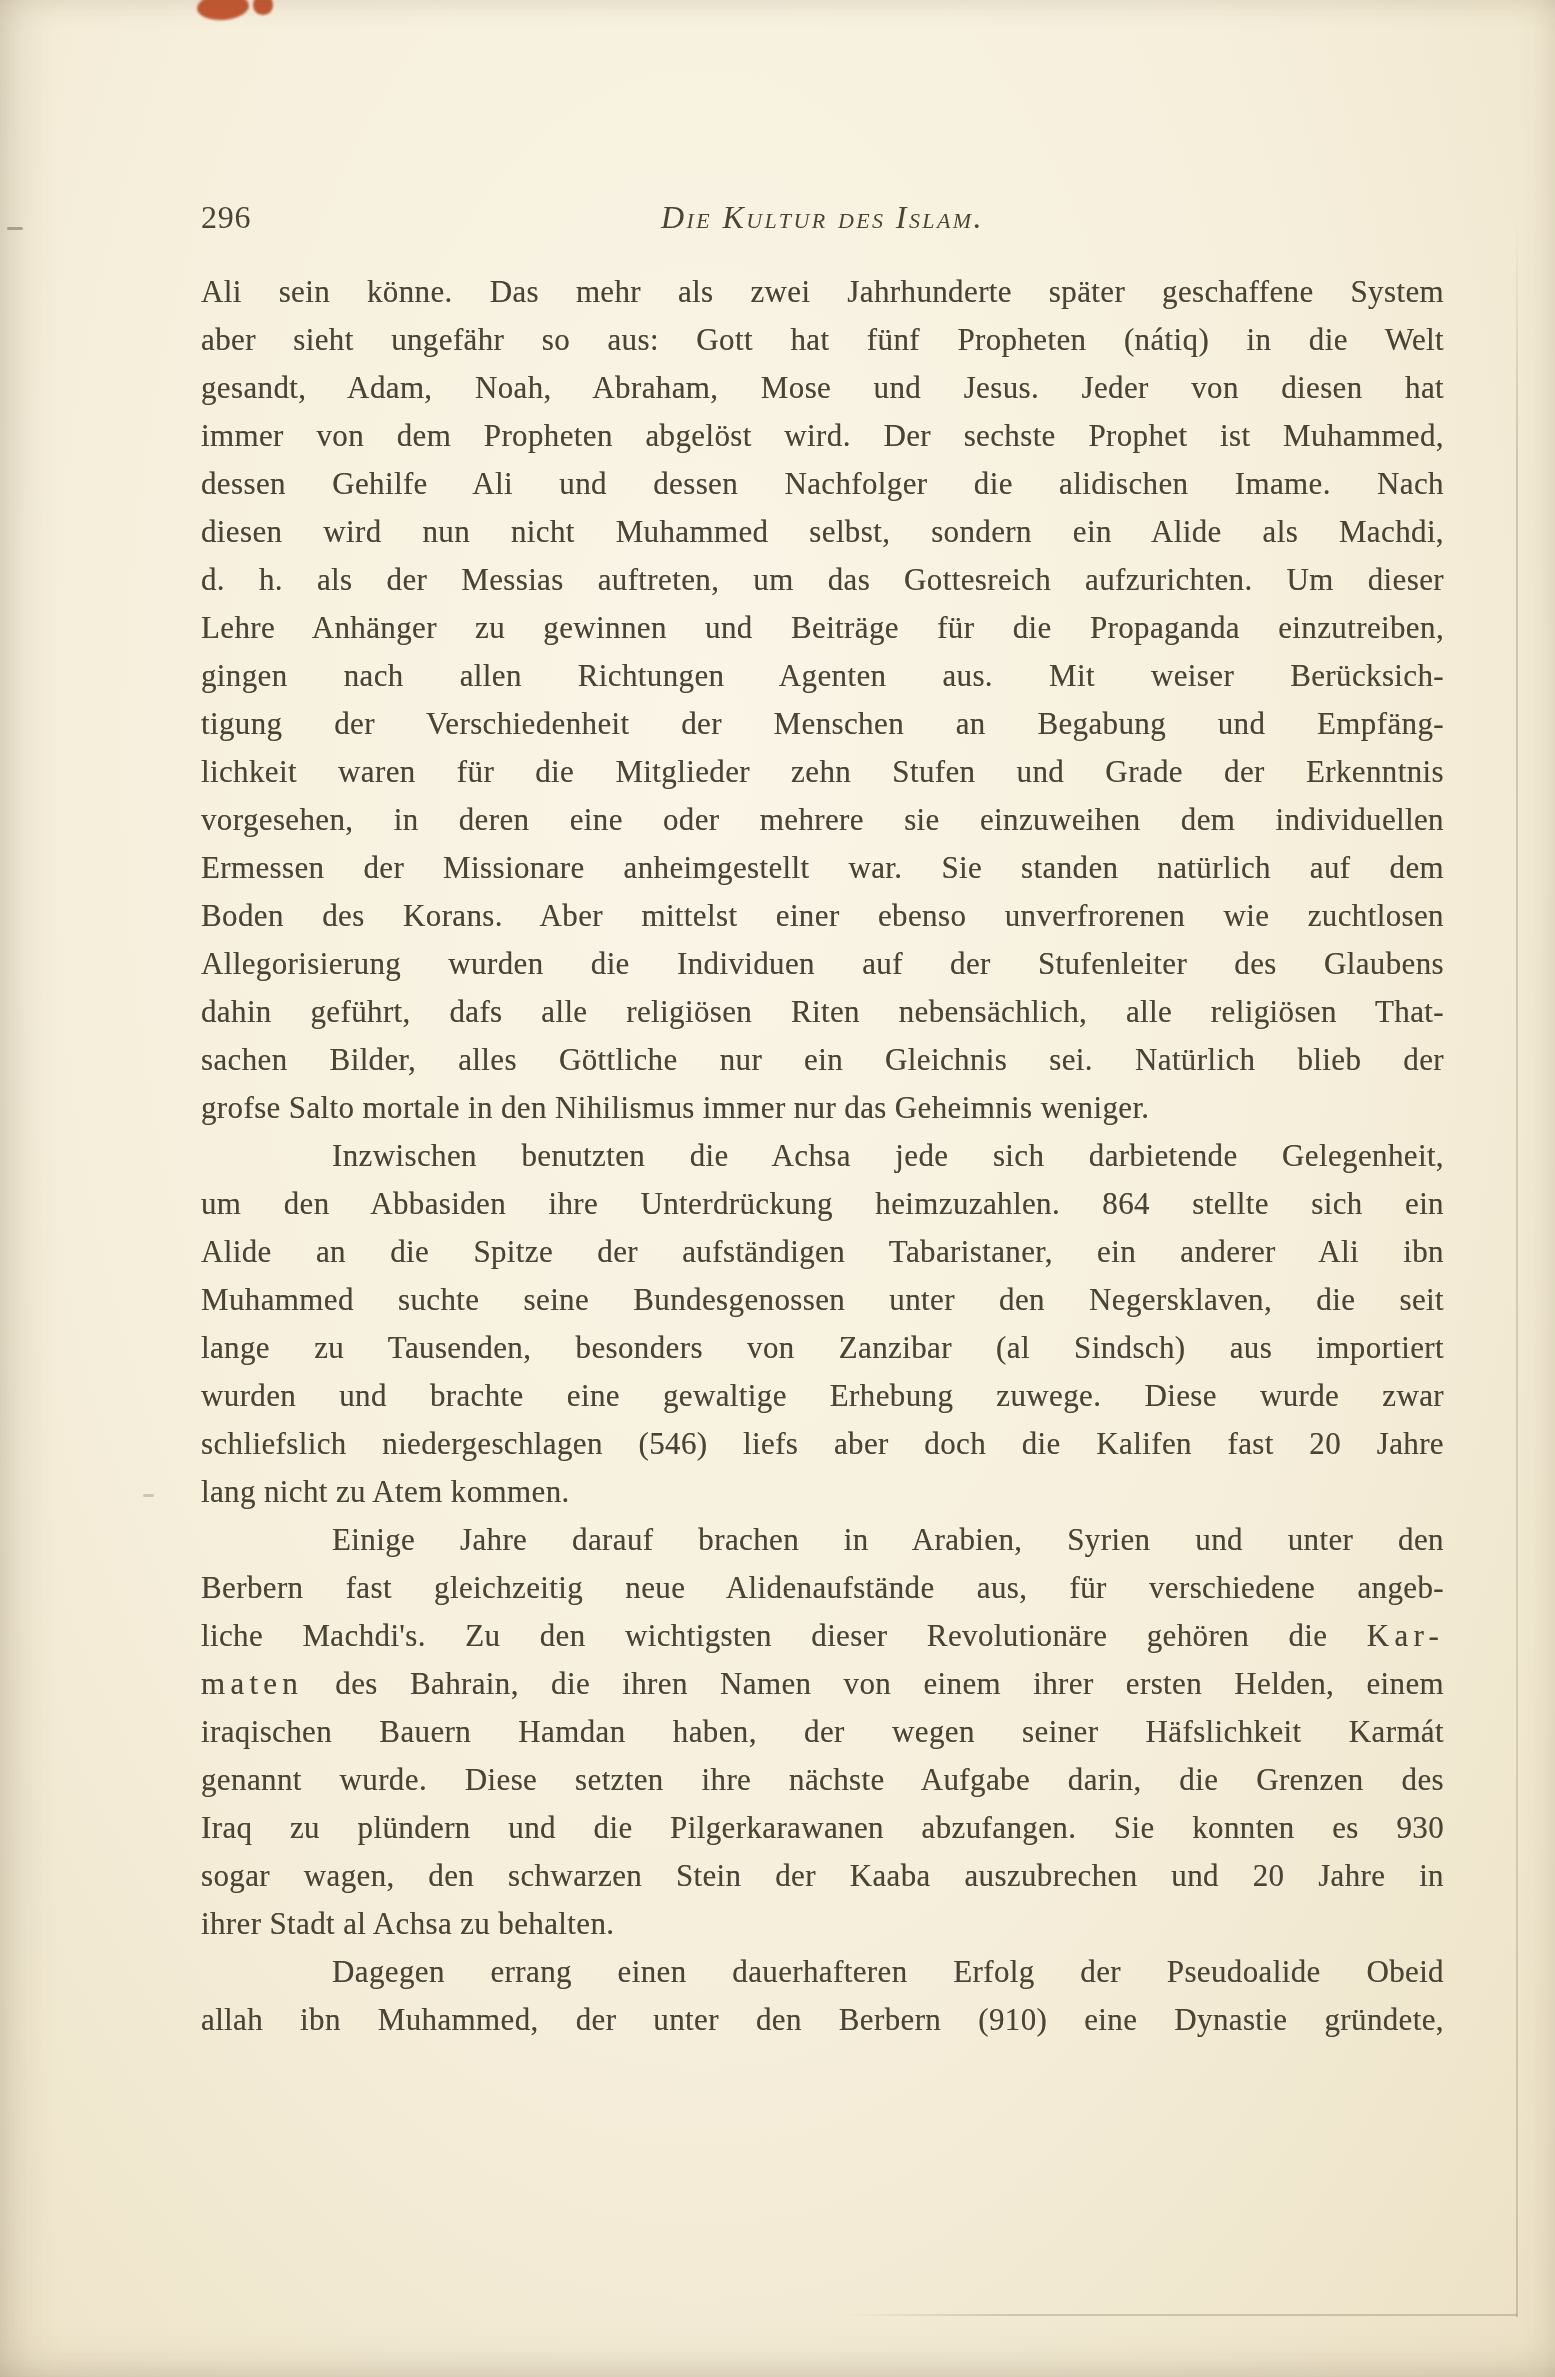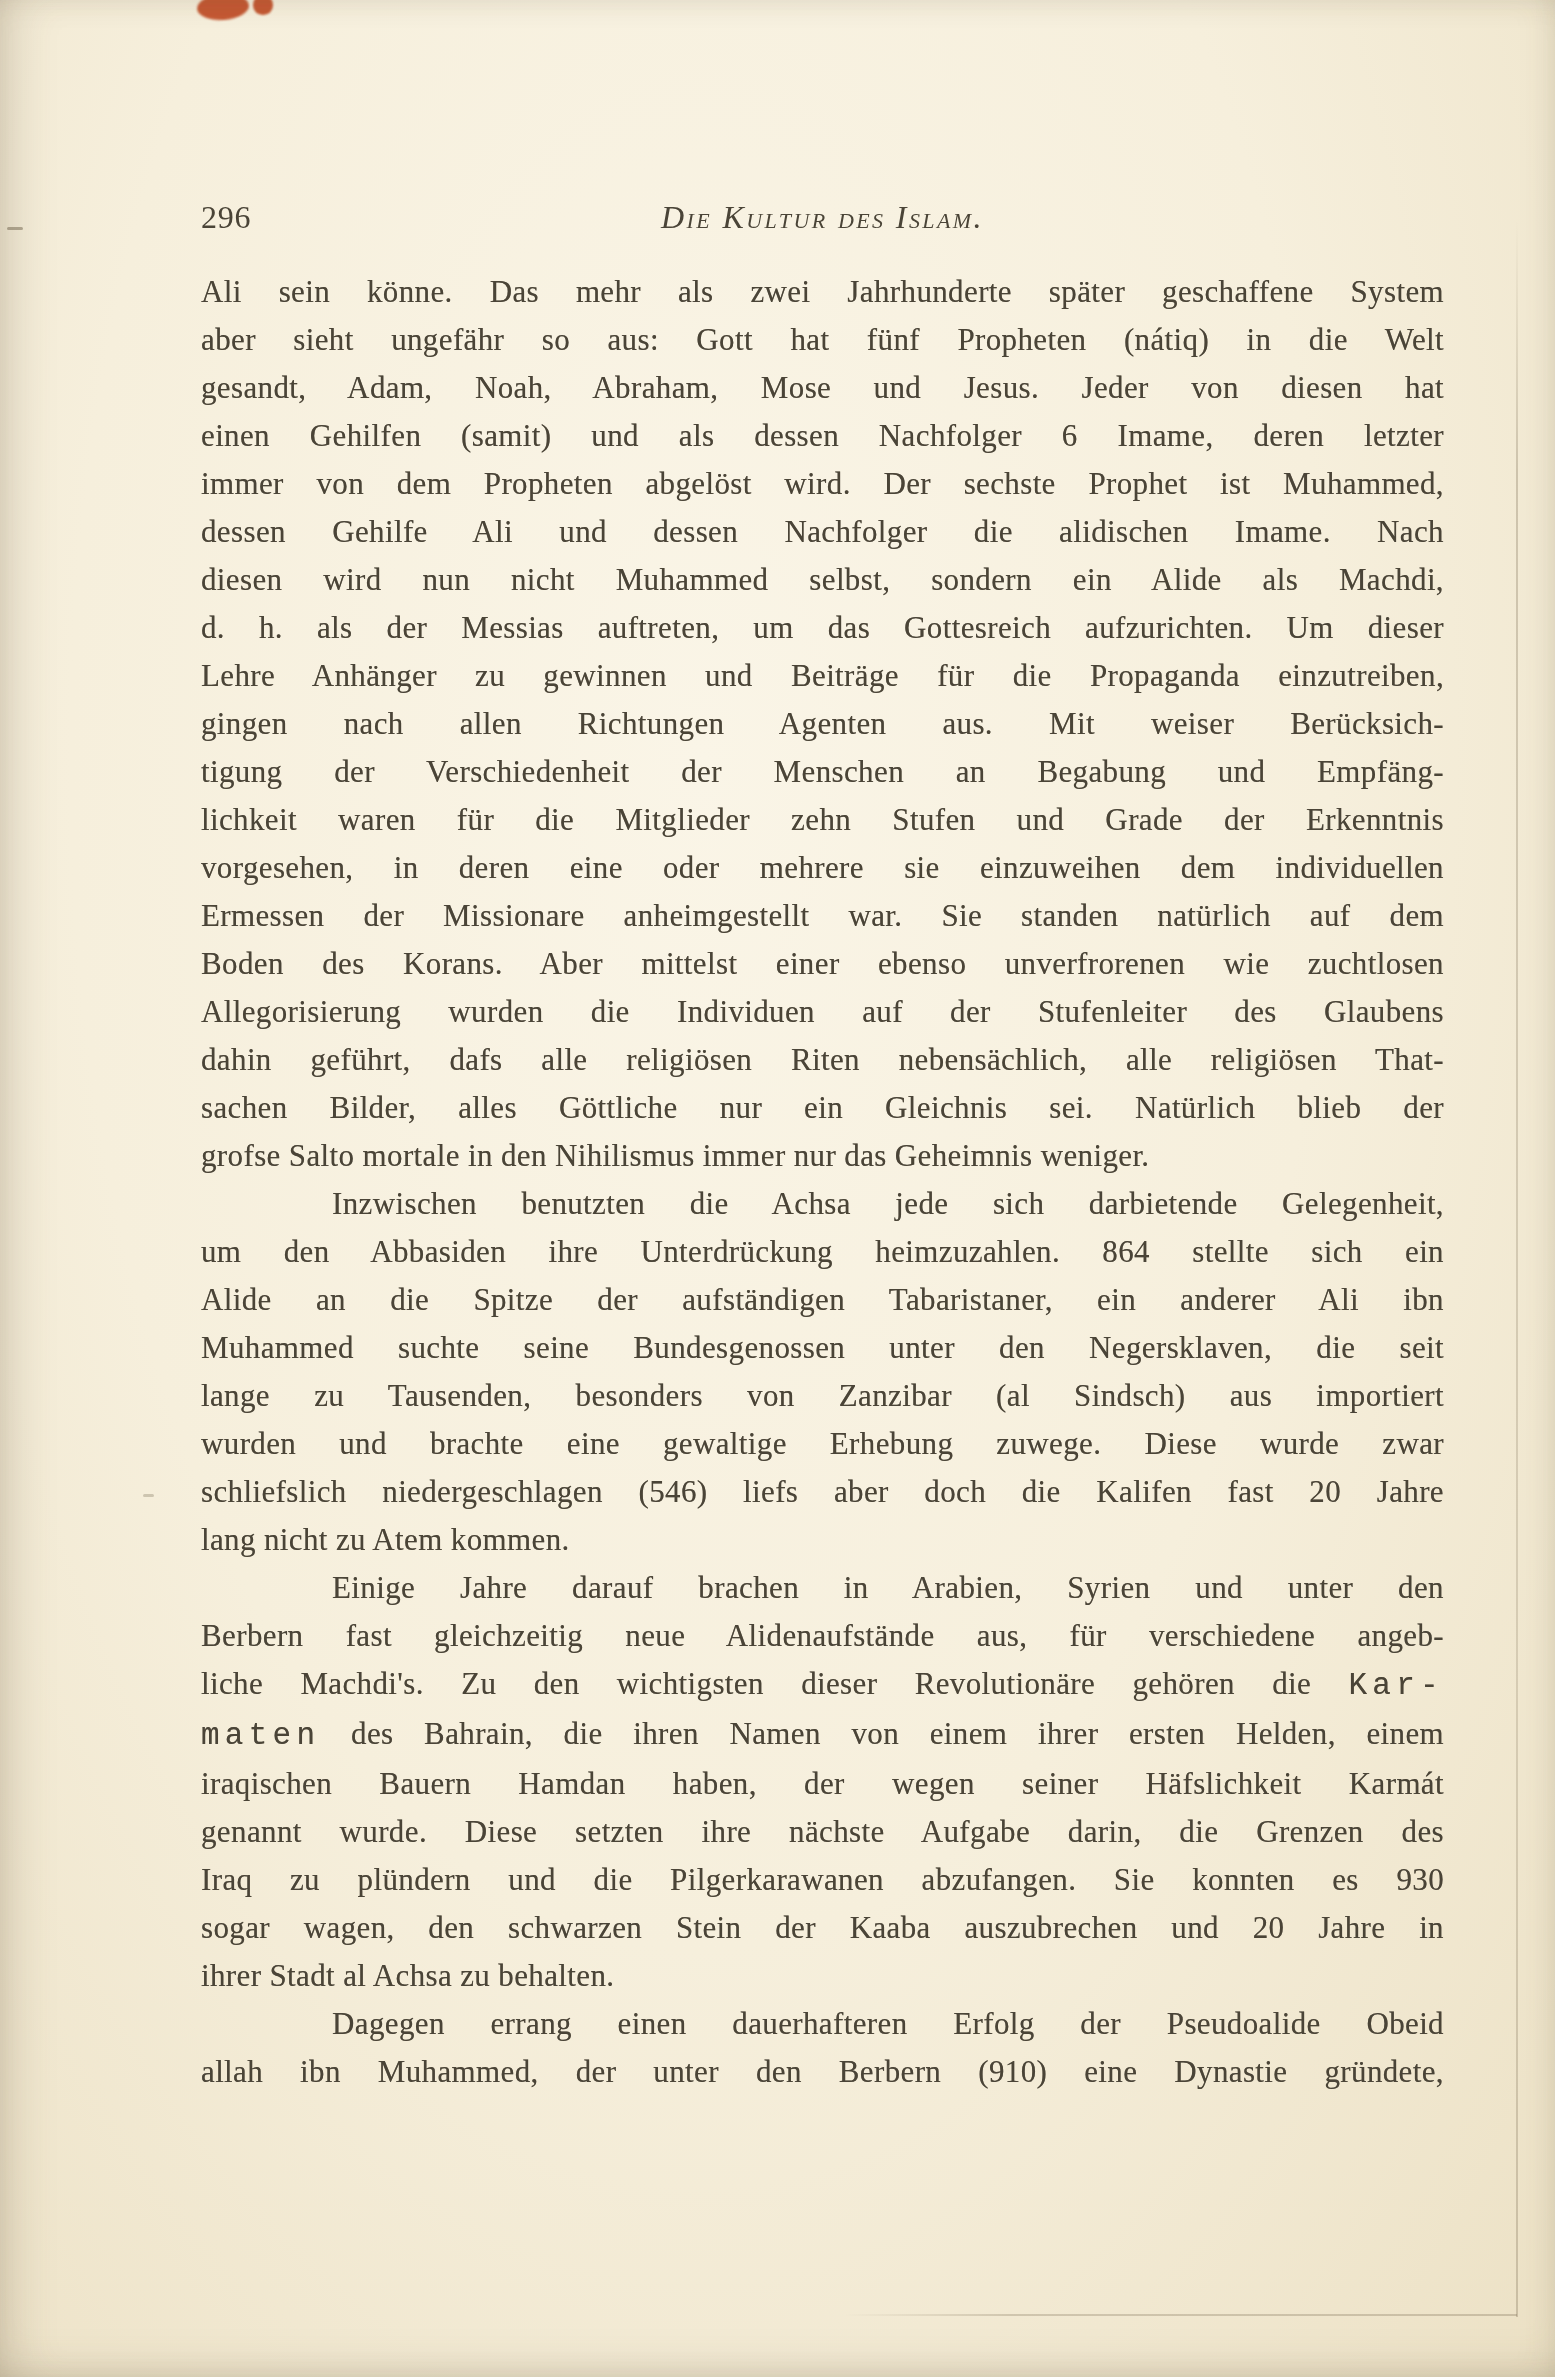--- a/index.html
+++ b/index.html
@@ -71,21 +71,20 @@
     text-align: justify;
   }
   .line.full {
     text-align-last: justify;
   }
   .line.indent {
     text-indent: 131px;
   }
   .spaced {
     letter-spacing: 0.17em;
-    font-family: Liberation Mono, monospace;
   }
 
   
   .stamp-blob {
     position: absolute;
     background: var(--stamp, #c24e27);
     border-radius: 50%;
     filter: blur(0.8px);
     opacity: 0.92;
   }
@@ -139,21 +138,20 @@
   <div class="header">
     <span class="page-number">296</span>
     <span class="header-title">Die Kultur des Islam.</span>
   </div>
 
   <div class="text-block">
       <div>
         <div class="line full">Ali sein könne. Das mehr als zwei Jahrhunderte später geschaffene System</div>
         <div class="line full">aber sieht ungefähr so aus: Gott hat fünf Propheten (nátiq) in die Welt</div>
         <div class="line full">gesandt, Adam, Noah, Abraham, Mose und Jesus. Jeder von diesen hat</div>
-        <div class="line full">einen Gehilfen (samit) und als dessen Nachfolger 6 Imame, deren letzter</div>
         <div class="line full">immer von dem Propheten abgelöst wird. Der sechste Prophet ist Muhammed,</div>
         <div class="line full">dessen Gehilfe Ali und dessen Nachfolger die alidischen Imame. Nach</div>
         <div class="line full">diesen wird nun nicht Muhammed selbst, sondern ein Alide als Machdi,</div>
         <div class="line full">d. h. als der Messias auftreten, um das Gottesreich aufzurichten. Um dieser</div>
         <div class="line full">Lehre Anhänger zu gewinnen und Beiträge für die Propaganda einzutreiben,</div>
         <div class="line full">gingen nach allen Richtungen Agenten aus. Mit weiser Berücksich-</div>
         <div class="line full">tigung der Verschiedenheit der Menschen an Begabung und Empfäng-</div>
         <div class="line full">lichkeit waren für die Mitglieder zehn Stufen und Grade der Erkenntnis</div>
         <div class="line full">vorgesehen, in deren eine oder mehrere sie einzuweihen dem individuellen</div>
         <div class="line full">Ermessen der Missionare anheimgestellt war. Sie standen natürlich auf dem</div>

